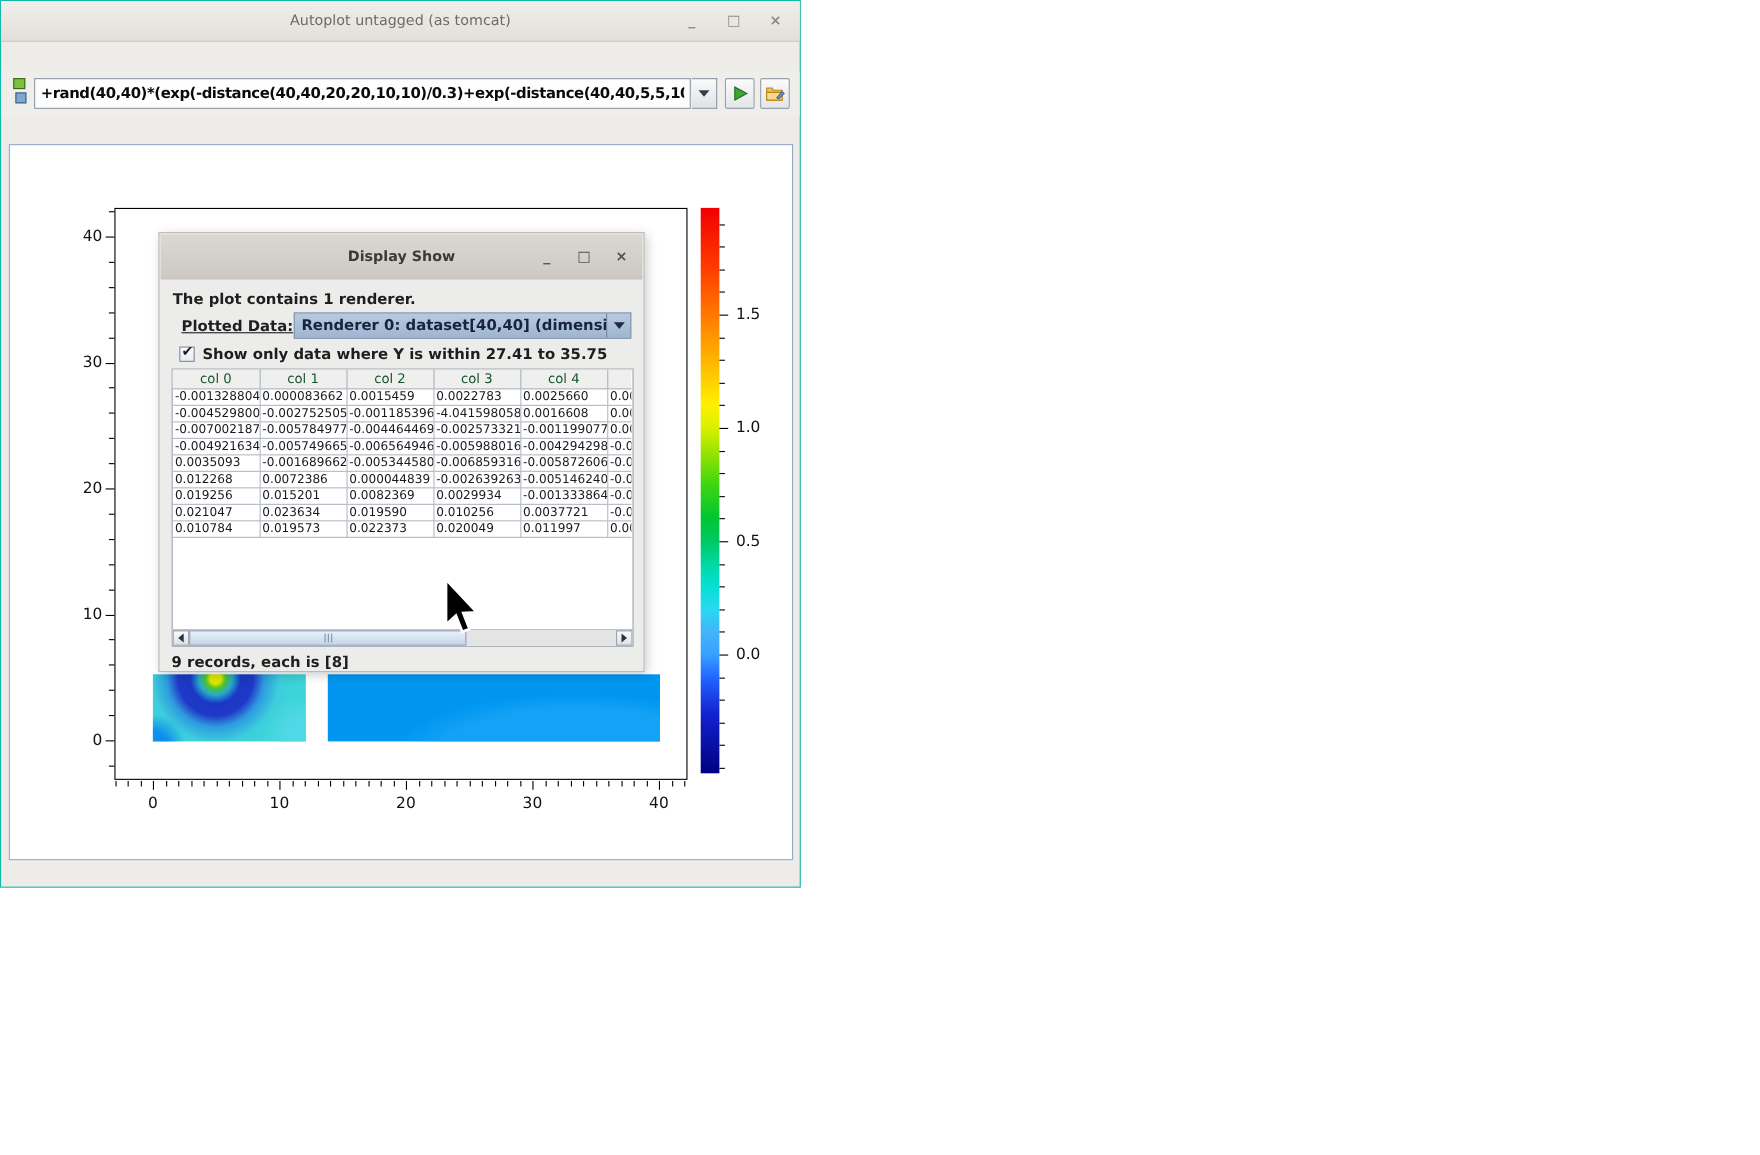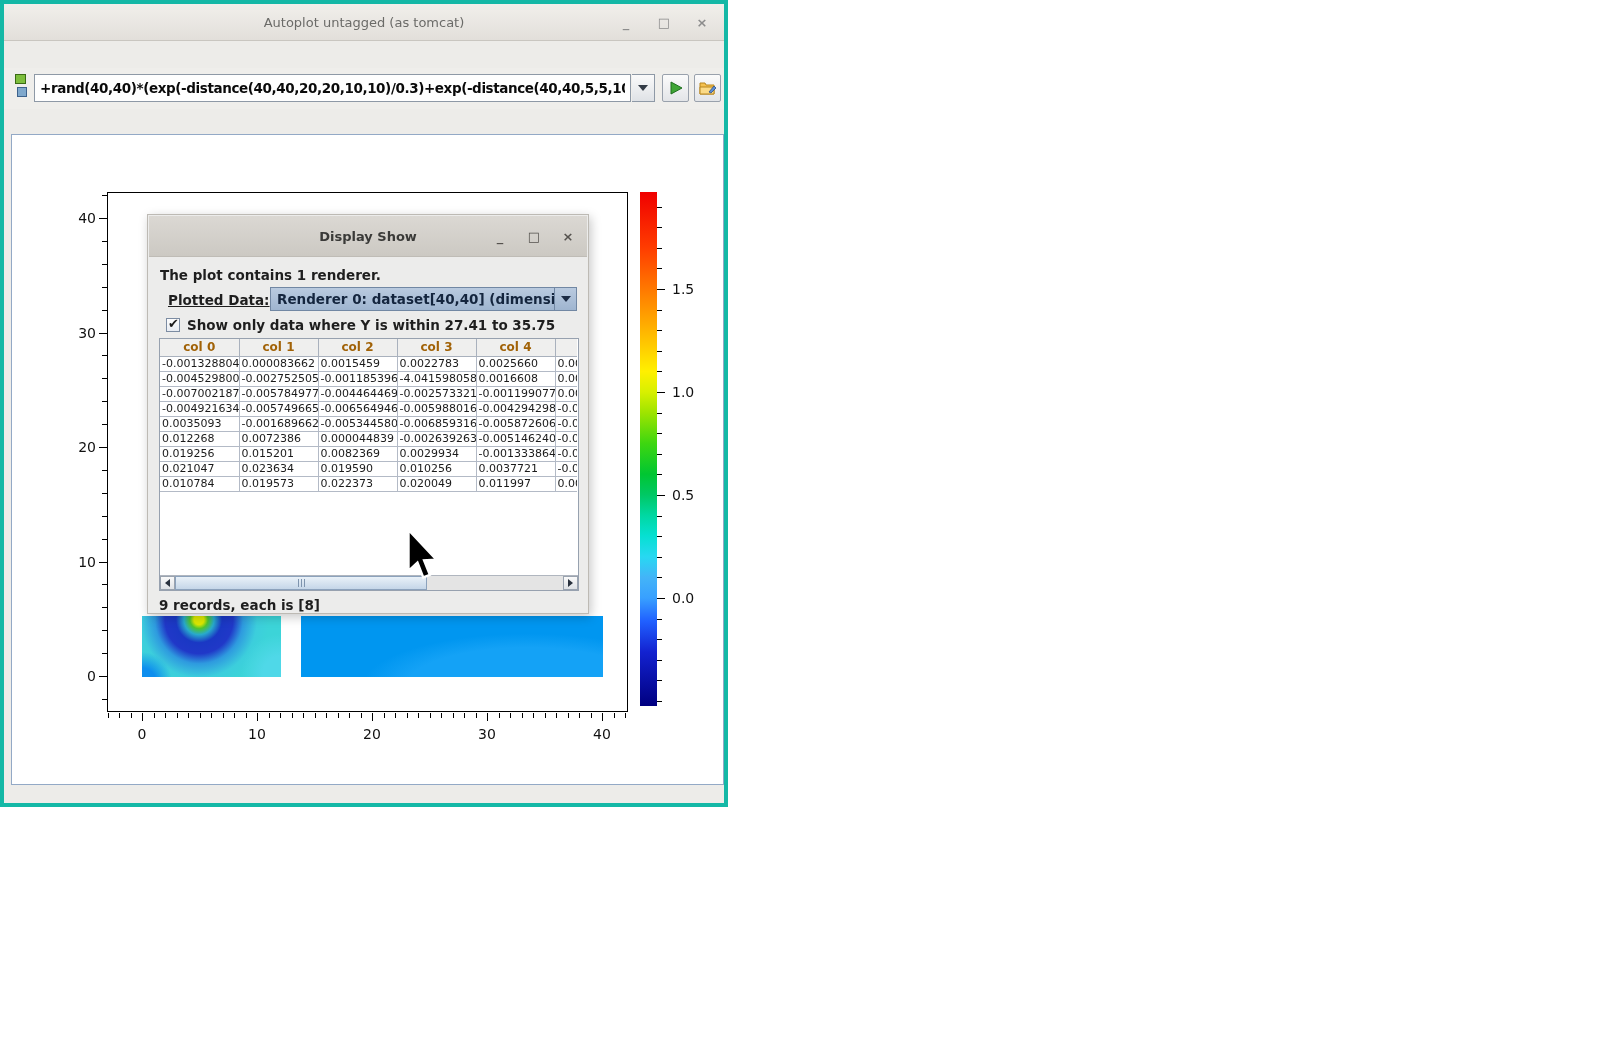--- a/index.html
+++ b/index.html
@@ -1,18 +1,18 @@
 <!DOCTYPE html>
 <html><head>
 <meta charset="utf-8">
 <style>
   * { margin:0; padding:0; box-sizing:border-box; }
   html,body { width:1600px; height:1050px; background:#ffffff; font-family:"DejaVu Sans", sans-serif; overflow:hidden; }
 
-  #window { position:absolute; left:0; top:0; width:728px; height:807px; background:#EDECE9; border:4px solid #14b8a6; }
+  #window { position:absolute; left:0; top:0; width:728px; height:807px; background:#EDECE9; border:1px solid #14b8a6; }
 
   
   .titlebar { position:absolute; left:0; top:0; right:0; height:37px;
     background:linear-gradient(#F1EFEB,#E2DFDA); border-bottom:1px solid #C9C6C0;
     display:flex; align-items:center; justify-content:center; }
   .titlebar .title { font-size:13px; color:#6B6B68; }
   .winbtns { position:absolute; right:14px; top:0; height:37px; display:flex; align-items:center; gap:22px; }
   .winbtn { color:#8C8C8C; font-size:13px; font-weight:bold; width:16px; text-align:center; cursor:default; }
 
   
@@ -88,21 +88,21 @@
   .combo-arrow { width:22px; height:100%; border-left:1px solid #7187A3; display:flex; align-items:center; justify-content:center; }
   .combo-arrow .arrow-down { border-top-color:#1B2B44; }
 
   .checkrow { position:absolute; left:18px; top:102px; display:flex; align-items:center; gap:7px; }
   .checkbox { width:14px; height:14px; background:linear-gradient(#FDFDFD,#E8ECF2); border:1px solid #7C8CA2; position:relative; }
   .checkbox .mark { position:absolute; left:1px; top:-3px; font-size:13px; font-weight:bold; color:#1A1A1A; }
   .check-label { font-size:13.5px; font-weight:bold; color:#1E1E1E; }
 
   .scrollpane { position:absolute; left:11px; top:123px; width:420px; height:253px; border:1px solid #97A1AF; background:#FFFFFF; }
   .dtable { border-collapse:collapse; table-layout:fixed; width:417px; }
-  .dtable th { height:17px; background:#EFEFEE; border:1px solid #A9B1BD; border-top:none; font-size:12px; font-weight:bold; color:#a16207; }
+  .dtable th { height:17px; background:#EFEFEE; border:1px solid #A9B1BD; border-top:none; font-size:12px; font-weight:normal; color:#14532d; }
   .dtable td { height:15px; border:1px solid #B3BAC6; font-size:11px; color:#1A1A1A; padding:0 2px; white-space:nowrap; overflow:hidden; background:#fff; }
   .dtable th:first-child, .dtable td:first-child { border-left:none; }
   .dtable th:last-child, .dtable td:last-child { border-right:none; }
 
   .hscroll { position:absolute; left:0; bottom:0; width:418px; height:15px; background:#ECECEC; border-top:1px solid #B0B6BF; display:flex; }
   .hs-arrow { width:15px; height:14px; background:linear-gradient(#FAFAFA,#DEE1E5); border:1px solid #9AA3AF; display:flex; align-items:center; justify-content:center; }
   .tri-left { width:0; height:0; border-top:4px solid transparent; border-bottom:4px solid transparent; border-right:5px solid #2A323E; }
   .tri-right { width:0; height:0; border-top:4px solid transparent; border-bottom:4px solid transparent; border-left:5px solid #2A323E; }
   .hs-track { flex:1; position:relative; background:#E4E4E4; }
   .hs-thumb { position:absolute; left:0; top:0; width:252px; height:14px;

